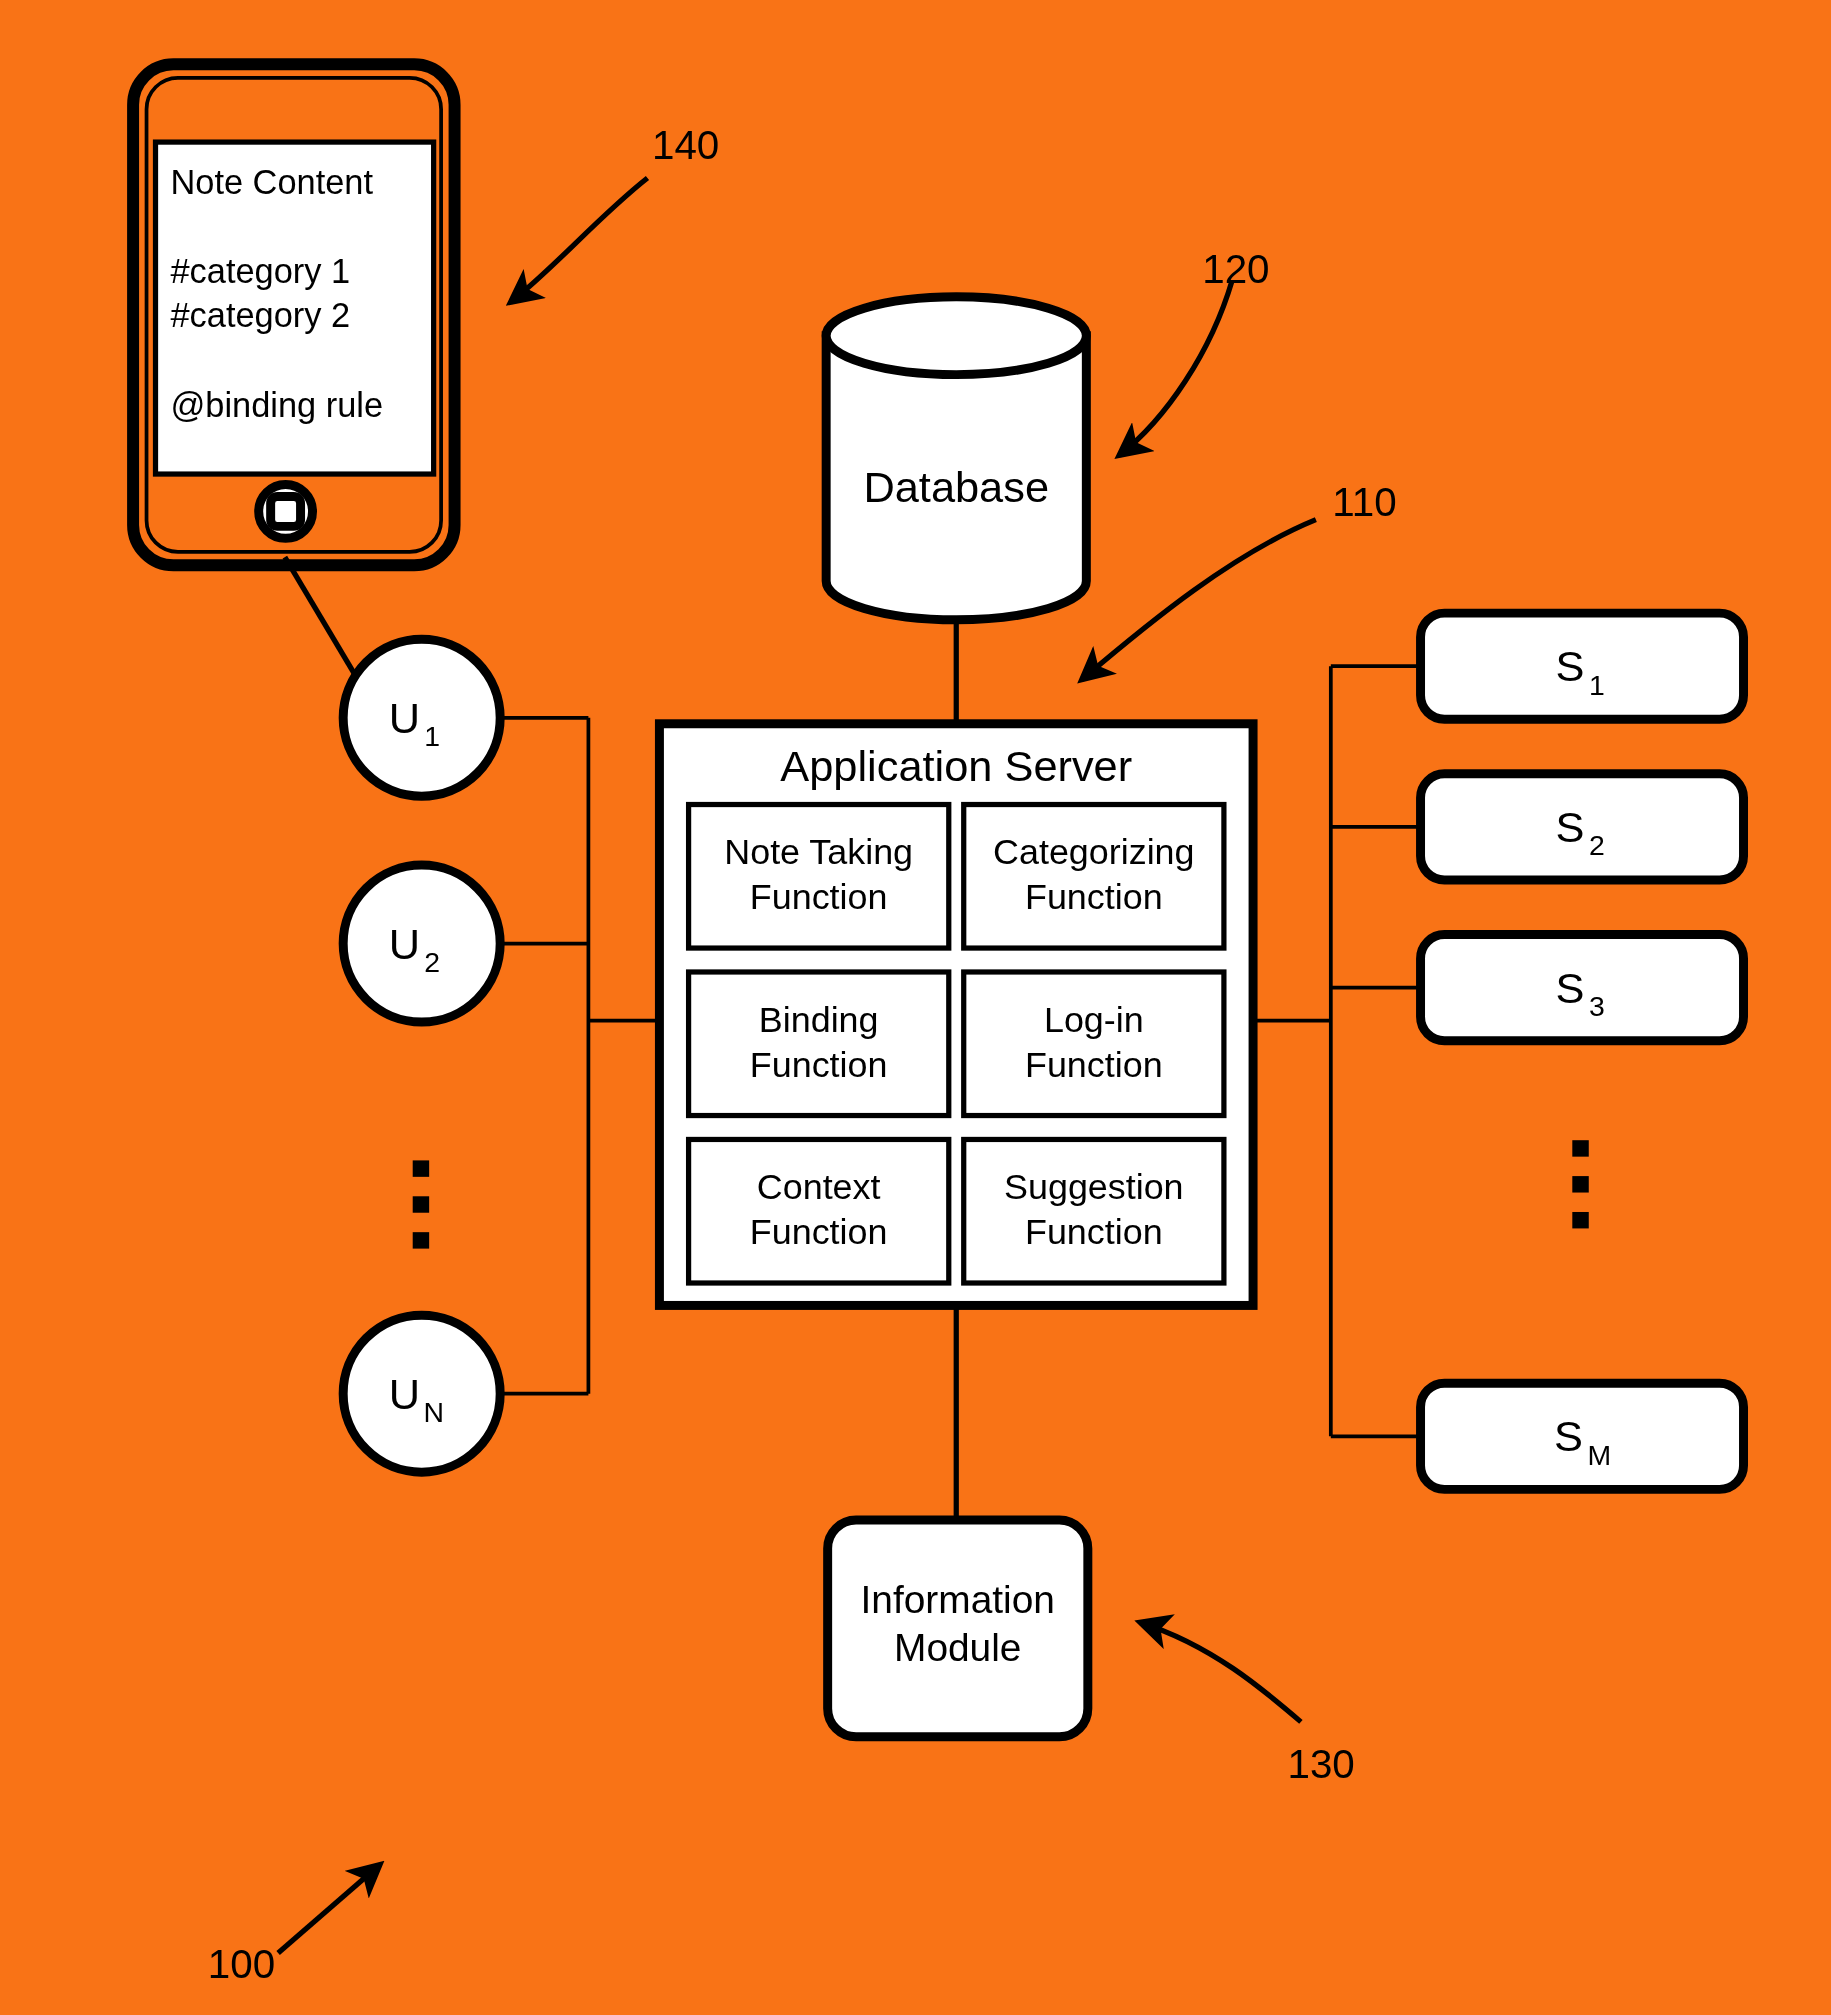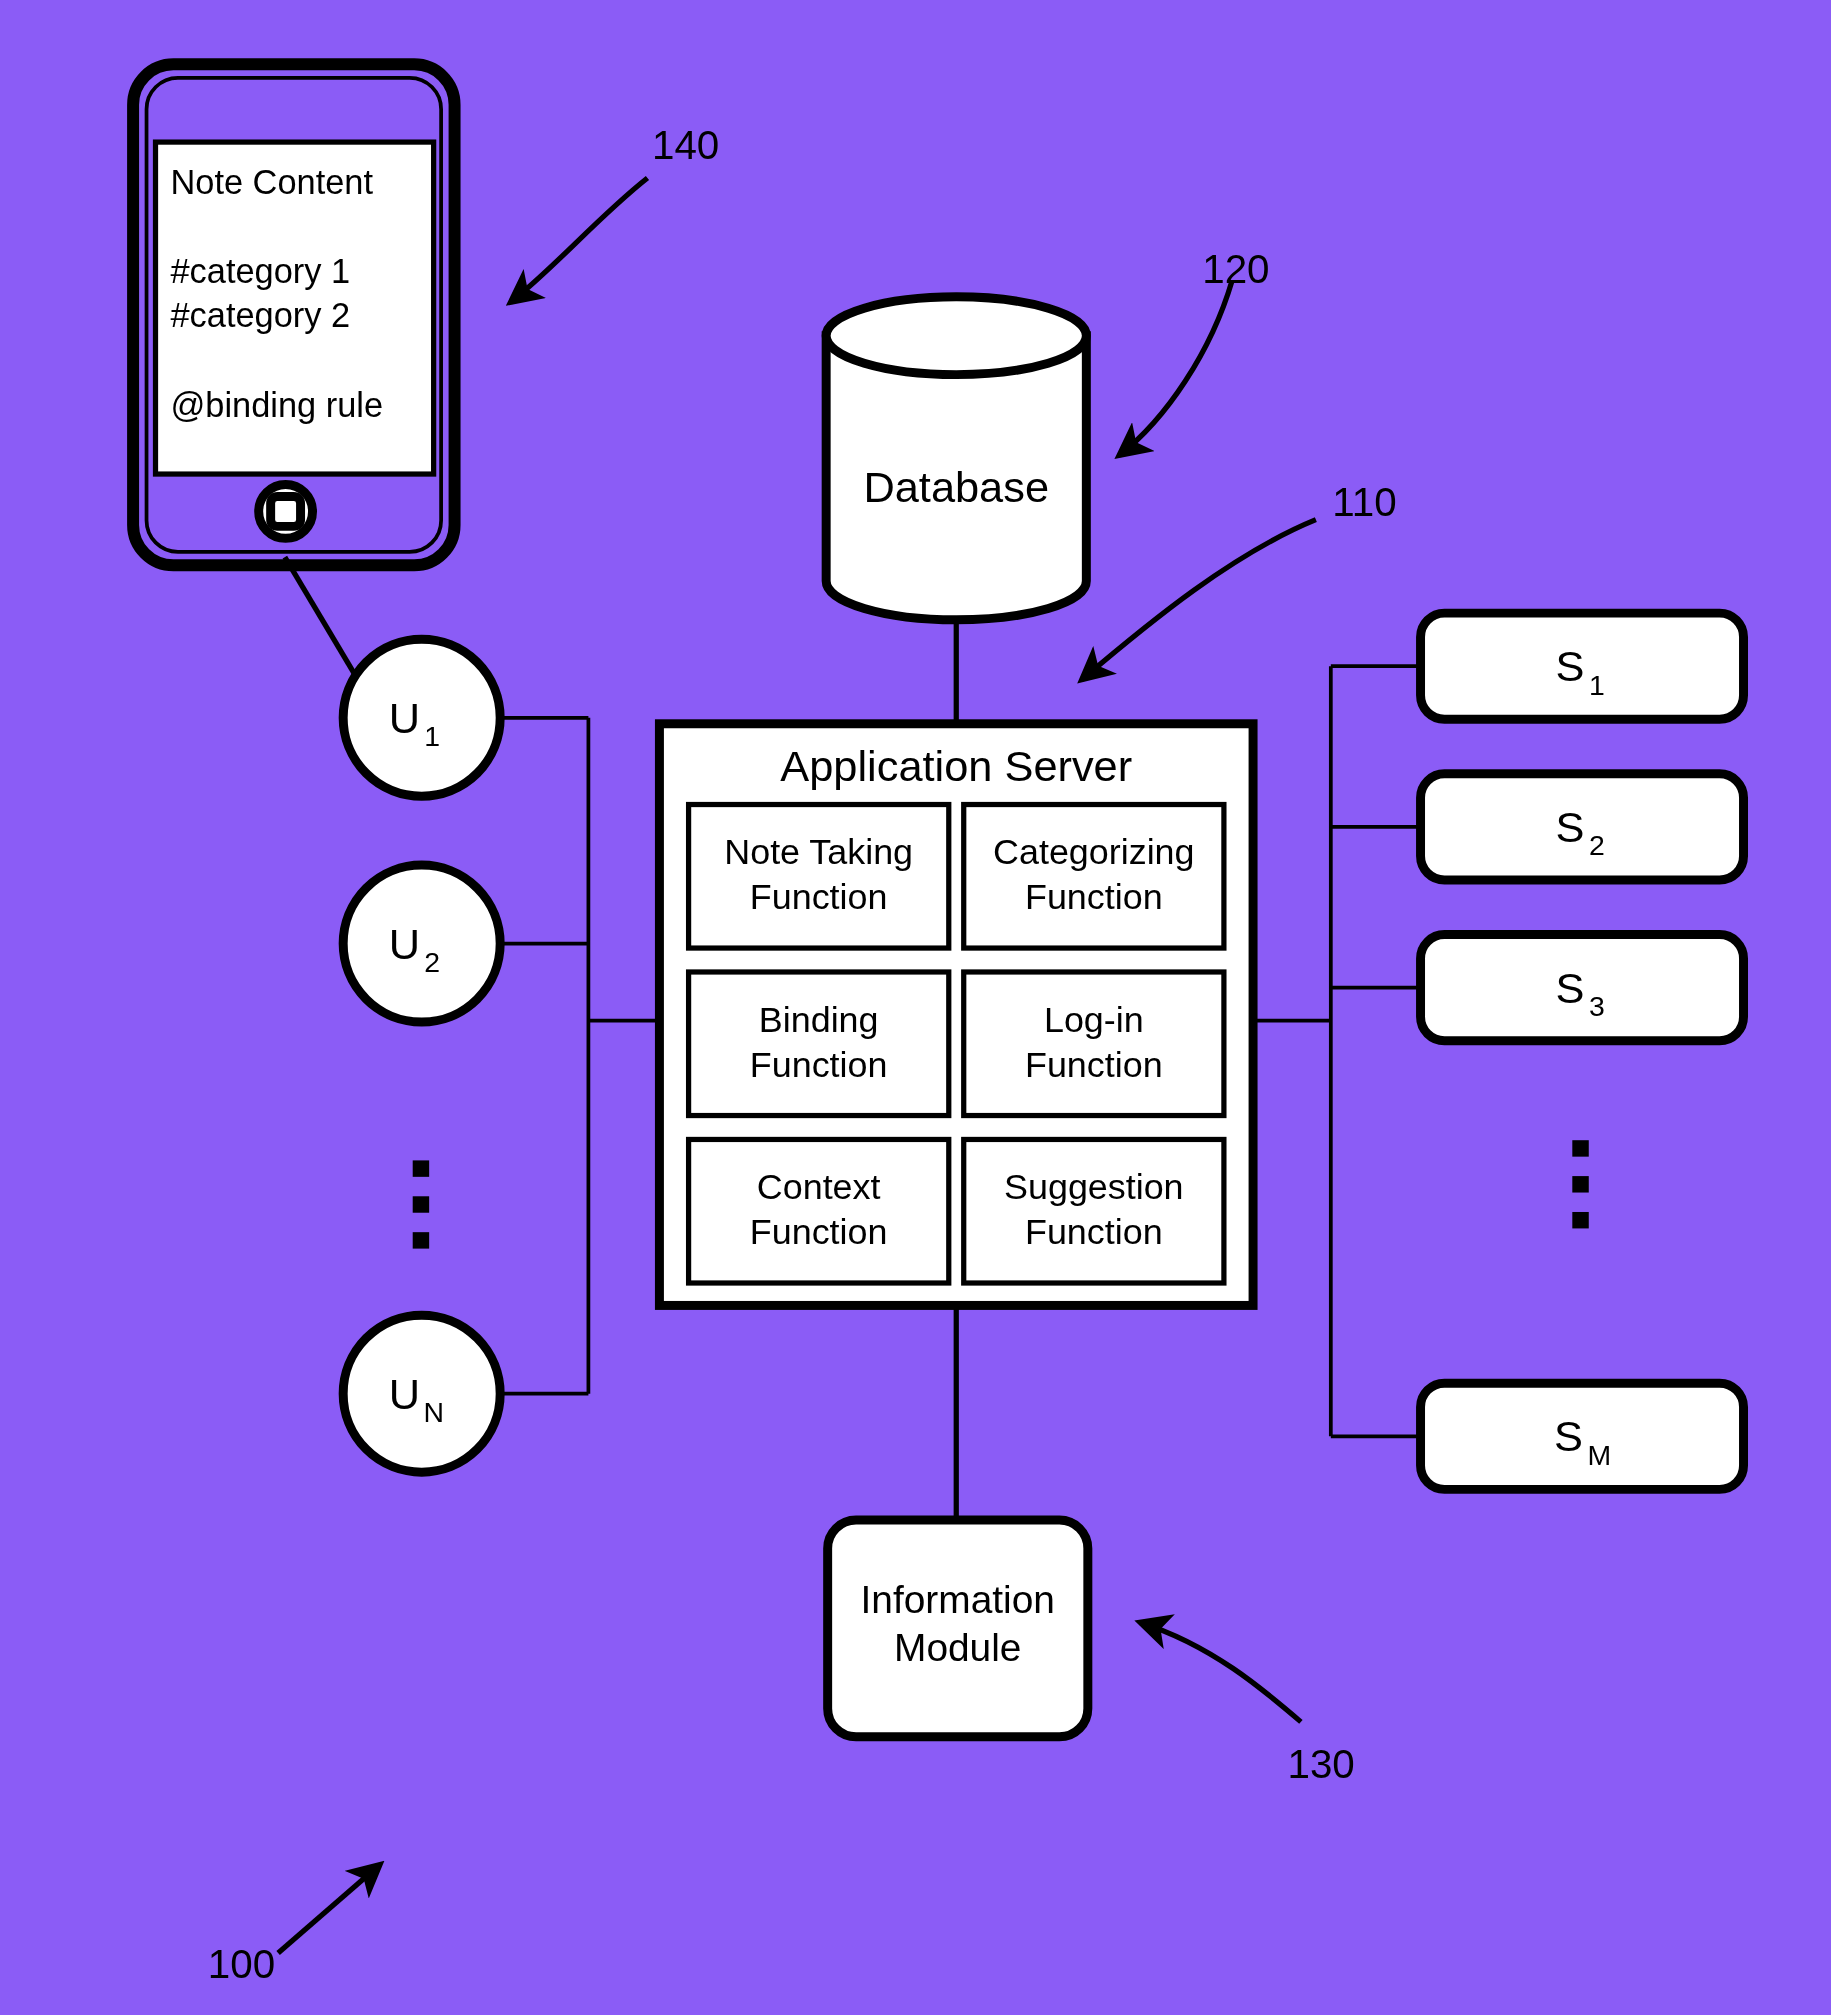--- a/index.html
+++ b/index.html
@@ -7,21 +7,21 @@
     padding: 0;
     background: #ffffff;
   }
   body {
     font-family: "Liberation Sans", sans-serif;
   }
   #figure-root {
     position: relative;
     width: 1831px;
     height: 2015px;
-    background: #8b5cf6;
+    background: #f97316;
     overflow: hidden;
   }
   svg#figure-canvas {
     position: absolute;
     top: 0;
     left: 0;
     width: 1831px;
     height: 2015px;
   }
   .stroke {

